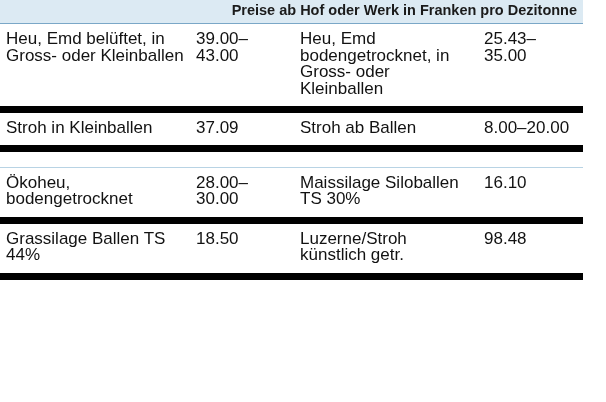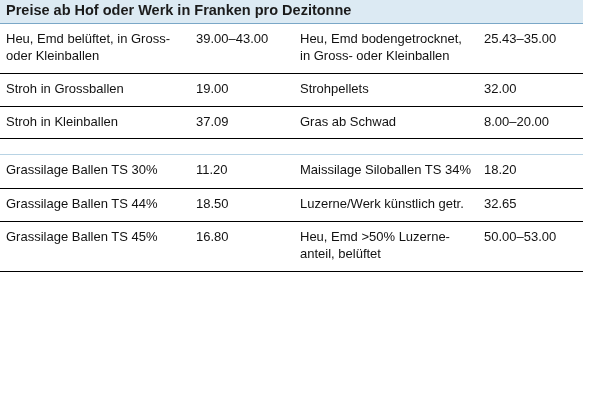--- a/index.html
+++ b/index.html
@@ -39,26 +39,27 @@
     background: #dceaf3;
     color: #1b1b1b;
     font-weight: bold;
     font-size: 14.5px;
     padding: 1px 6px 5px 6px;
     border-bottom: 1px solid #7aa7c7;
     line-height: 15px;
     vertical-align: bottom;
     height: 17px;
     overflow: hidden;
+    text-align: right;
   }
   tr.data-row td {
-    font-size: 13px;
+    font-size: 17px;
     color: #121212;
     padding: 7px 6px 8px 6px;
-    border-bottom: 1px solid #000000;
+    border-bottom: 7px solid #000000;
     vertical-align: top;
     line-height: 16.5px;
   }
   tr.data-row td.val {
     padding-left: 4px;
     margin-left: 24px;
   }
   tr.data-row.tall td {
     padding-bottom: 9px;
   }
@@ -95,60 +96,48 @@
           <td colspan="4">Preise ab Hof oder Werk in Franken pro Dezitonne</td>
         </tr>
 
         <tr class="data-row tall">
           <td>Heu, Emd belüftet, in Gross- oder Kleinballen</td>
           <td class="val">39.00–43.00</td>
           <td>Heu, Emd bodengetrocknet, in Gross- oder Kleinballen</td>
           <td class="val">25.43–35.00</td>
         </tr>
 
-        <tr class="data-row">
-          <td>Stroh in Grossballen</td>
-          <td class="val">19.00</td>
-          <td>Strohpellets</td>
-          <td class="val">32.00</td>
-        </tr>
 
         <tr class="data-row">
           <td>Stroh in Kleinballen</td>
           <td class="val">37.09</td>
-          <td>Gras ab Schwad</td>
+          <td>Stroh ab Ballen</td>
           <td class="val">8.00–20.00</td>
         </tr>
 
         <tr class="spacer-row">
           <td></td>
           <td></td>
           <td></td>
           <td></td>
         </tr>
 
+        <tr class="data-row tall">
+          <td>Ökoheu, bodengetrocknet</td>
+          <td class="val">28.00–30.00</td>
+          <td>Maissilage Siloballen TS 30%</td>
+          <td class="val">16.10</td>
+        </tr>
 
-        <tr class="data-row tall">
-          <td>Grassilage Ballen TS 30%</td>
-          <td class="val">11.20</td>
-          <td>Maissilage Siloballen TS 34%</td>
-          <td class="val">18.20</td>
-        </tr>
 
 
         <tr class="data-row tall">
           <td>Grassilage Ballen TS 44%</td>
           <td class="val">18.50</td>
-          <td>Luzerne/Werk künstlich getr.</td>
-          <td class="val">32.65</td>
+          <td>Luzerne/Stroh künstlich getr.</td>
+          <td class="val">98.48</td>
         </tr>
 
-        <tr class="data-row tall">
-          <td>Grassilage Ballen TS 45%</td>
-          <td class="val">16.80</td>
-          <td>Heu, Emd &gt;50% Luzerne-anteil, belüftet</td>
-          <td class="val">50.00–53.00</td>
-        </tr>
       </tbody>
     </table>
   </div>
   <div class="right-gutter"></div>
 </div>
 
 </body></html>

